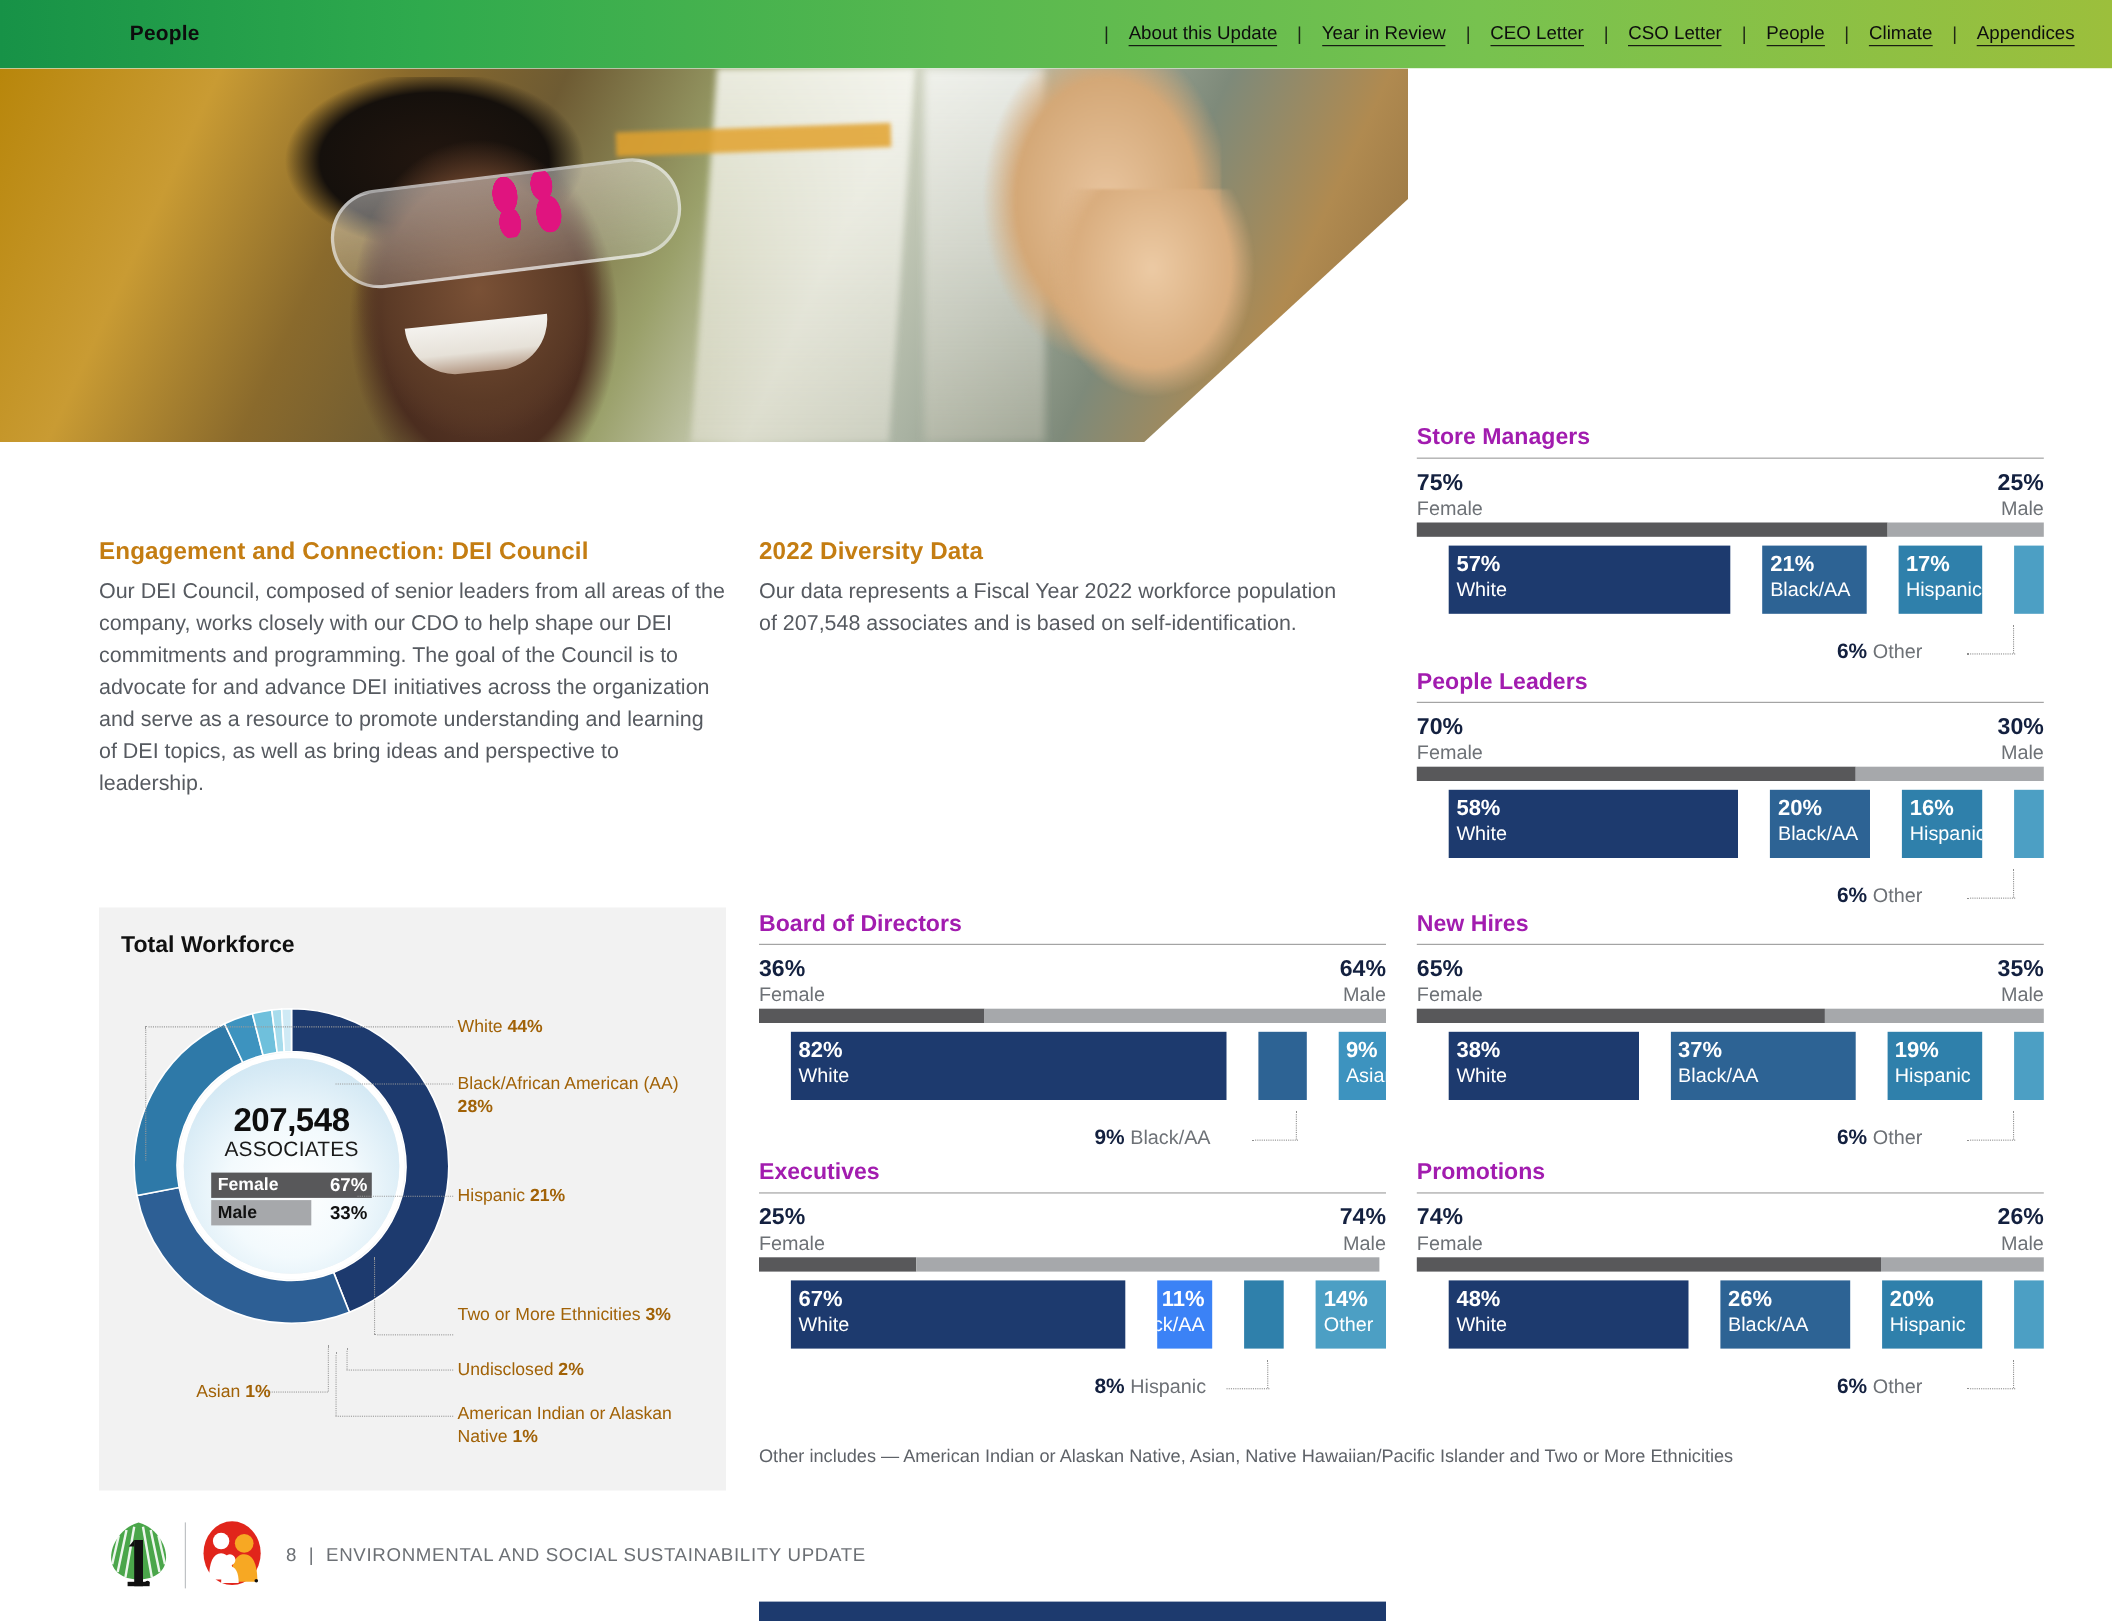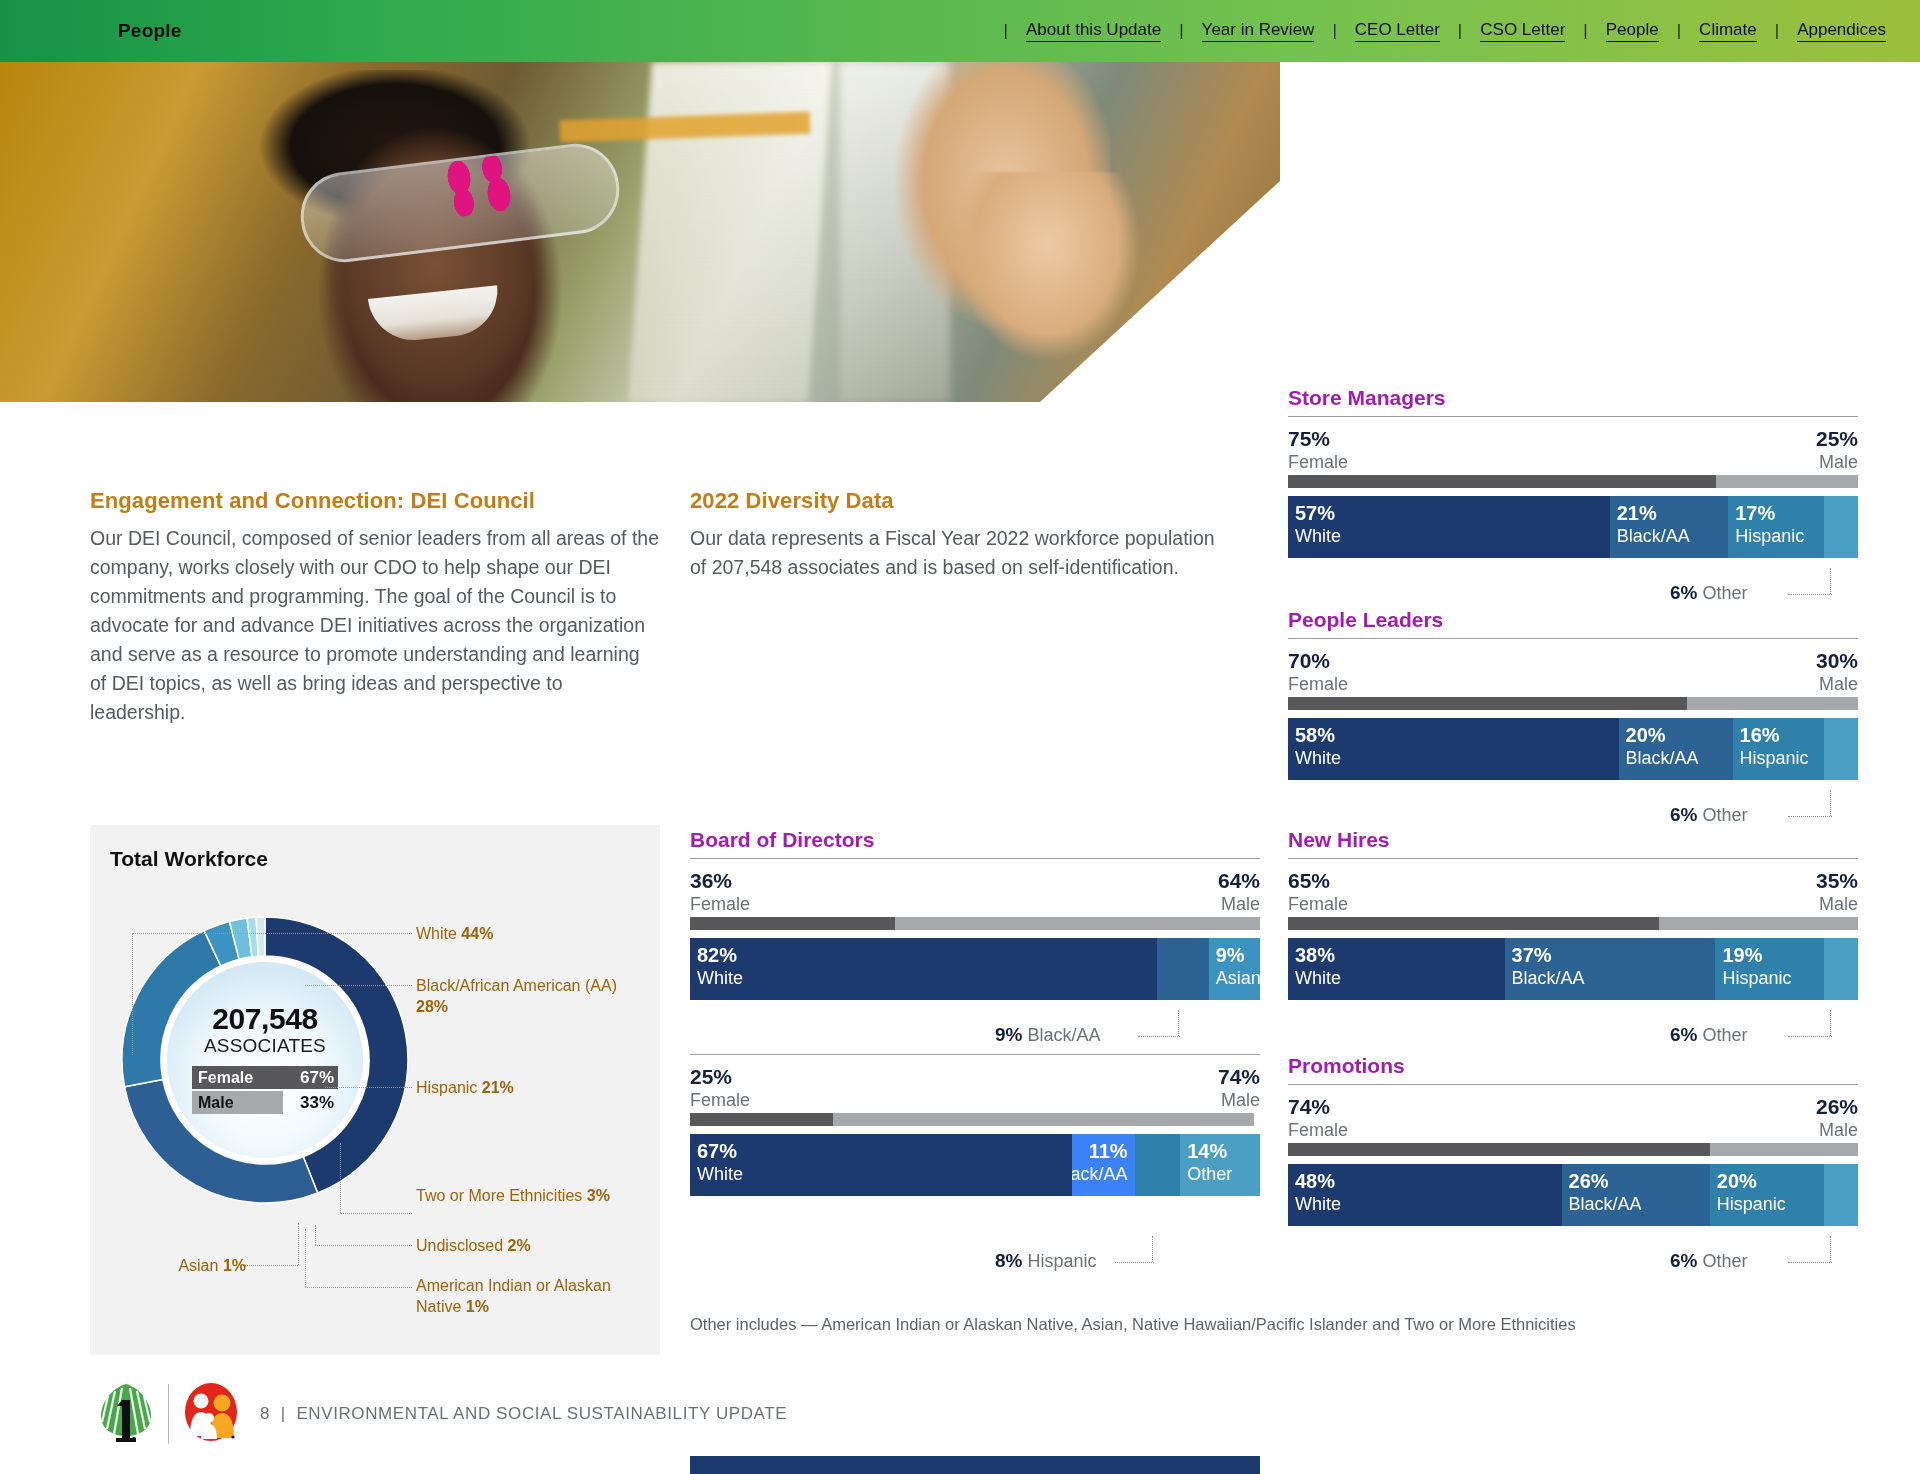--- a/index.html
+++ b/index.html
@@ -144,21 +144,21 @@
   .block-rule { height: 1px; background: #9b9b9b; width: 100%; margin-bottom: 10px; }
   .gender-head { position: relative; height: 48px; }
   .gh-left { position: absolute; left: 0; top: 0; }
   .gh-right { position: absolute; right: 0; top: 0; text-align: right; }
   .gh-pct { font-size: 21px; font-weight: bold; color: #13203f; line-height: 24px; }
   .gh-name { font-size: 18px; color: #6d7176; line-height: 22px; }
   .gbar { display: flex; width: 100%; height: 13px; margin-bottom: 8px; }
   .gbar-f { background: #58585a; }
   .gbar-m { background: #a6a8ab; }
   .ebar { display: flex; width: 100%; height: 62px; }
-  .eseg { position: relative; overflow: hidden; }
+  .eseg { position: relative; overflow: hidden; margin-left: 29px; }
   .eseg-pct { position: absolute; top: 6px; font-size: 20px; font-weight: bold; color: #fff; line-height: 22px; white-space: nowrap; }
   .eseg-name { position: absolute; top: 29px; font-size: 18px; color: #fff; line-height: 22px; white-space: nowrap; }
   .eseg.left .eseg-pct, .eseg.left .eseg-name { left: 7px; }
   .eseg.right .eseg-pct, .eseg.right .eseg-name { right: 7px; text-align: right; }
   .callout {
     position: absolute; font-size: 18px; color: #6d7176; white-space: nowrap;
   }
   .callout b { color: #13203f; font-weight: bold; font-size: 19px; }
   .callout-line { position: absolute; border-top: 1px dotted #8d8d8d; }
   .callout-vline { position: absolute; border-left: 1px dotted #8d8d8d; }
@@ -337,20 +337,21 @@
     </div>
     <div class="callout-vline" style="left:488px; top:182px; height:26px;"></div>
     <div class="callout-line" style="left:448px; top:208px; width:42px;"></div>
     <div class="callout" style="left:305px; top:196px;">
       <b>9%</b>
       <span>Black/AA</span>
     </div>
   </div>
 
   <div class="block" id="blk-exec" style="left:690px; top:1054px; width:570px;">
+    <div class="block-title">Executives</div>
     <div class="block-rule"></div>
     <div class="gender-head">
       <div class="gh-left">
         <div class="gh-pct">25%</div>
         <div class="gh-name">Female</div>
       </div>
       <div class="gh-right">
         <div class="gh-pct">74%</div>
         <div class="gh-name">Male</div>
       </div>

